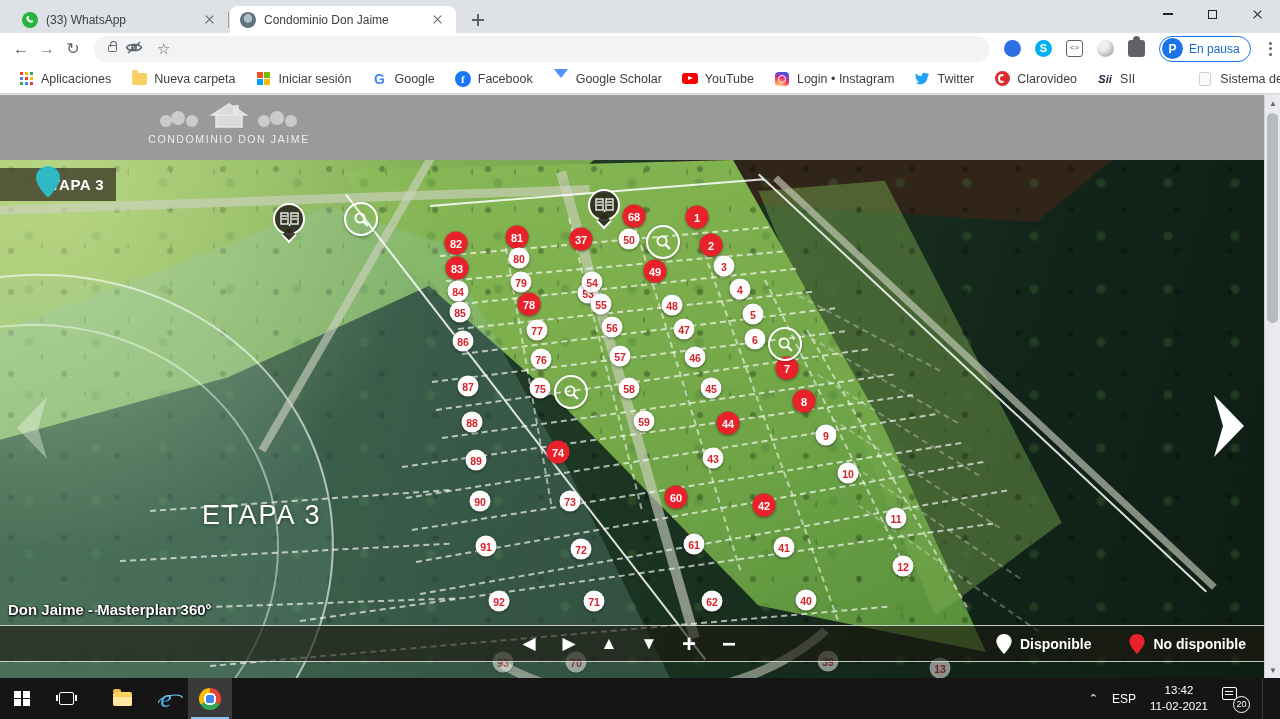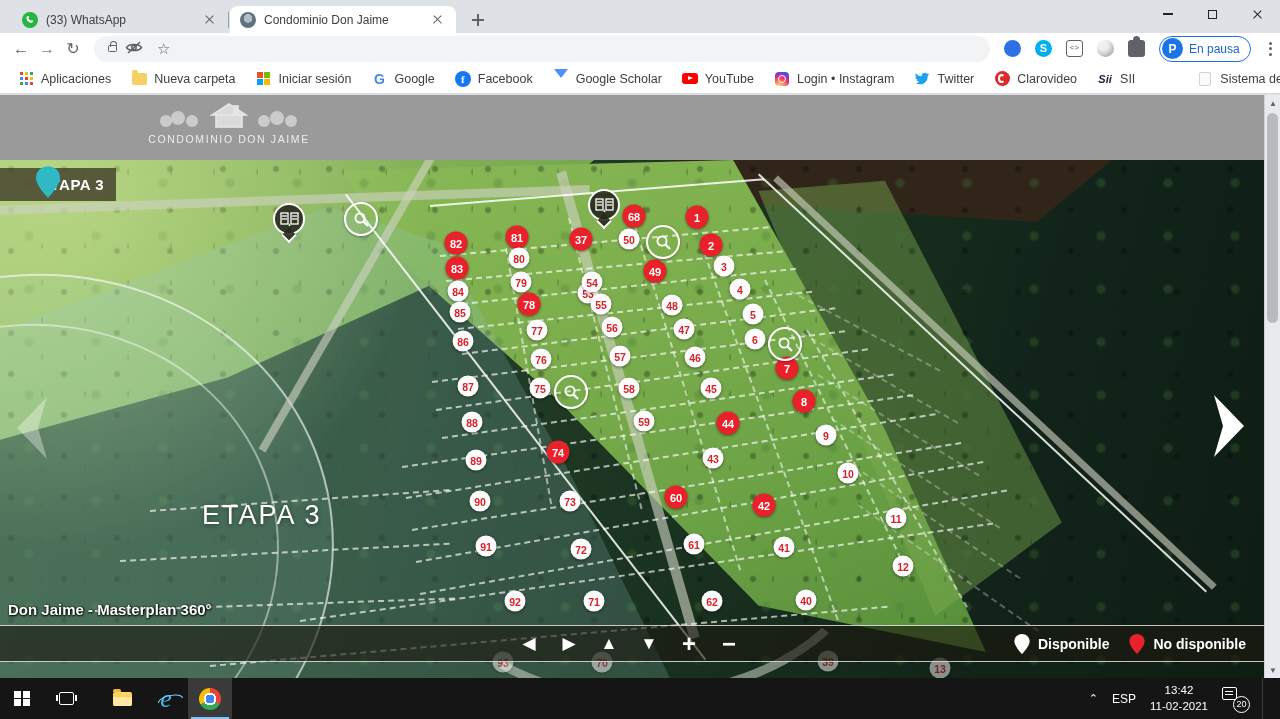--- a/index.html
+++ b/index.html
@@ -130,21 +130,21 @@
               text-shadow:0 1px 4px rgba(0,0,0,.45); }
   .caption { position:absolute; left:8px; top:601px; z-index:7; color:#fff; font-size:15px; font-weight:bold;
              text-shadow:0 1px 2px #000, 1px 0 2px #000; }
   .maptoolbar { position:absolute; left:0; top:625px; width:1264px; height:37px; background:rgba(28,24,15,.62); z-index:6;
                 border-top:1px solid rgba(255,255,255,.75); border-bottom:1px solid rgba(255,255,255,.75);
                 display:flex; align-items:center; }
   .controls { position:absolute; left:520px; display:flex; gap:22px; align-items:center; }
   .ctl { color:#fff; font-size:17px; width:18px; text-align:center; line-height:1; }
   .ctl.plus { font-size:24px; font-weight:bold; }
   .ctl.minus { font-size:24px; font-weight:bold; }
-  .legend { position:absolute; right:18px; display:flex; gap:20px; align-items:center; }
+  .legend { position:absolute; right:18px; display:flex; gap:38px; align-items:center; }
   .legitem { display:flex; gap:8px; align-items:center; }
   .legitem .lbl { color:#fff; font-size:14px; font-weight:bold; }
   .bigarrow { position:absolute; z-index:7; width:30px; height:62px; }
   .bigarrow.right { left:1214px; top:395px; background:#fff; clip-path:polygon(0 0,100% 50%,0 100%,30% 50%); }
   .bigarrow.left { left:17px; top:397px; background:rgba(255,255,255,.35); clip-path:polygon(100% 0,0 50%,100% 100%,70% 50%); }
 
   
   .scrollbar { position:absolute; left:1264px; top:95px; width:16px; height:583px; background:#e9eaed; border-left:1px solid #d0d3d6; z-index:25; }
   .sb-btn { width:16px; height:16px; display:flex; align-items:center; justify-content:center; color:#606469; font-size:8px; }
   .sb-thumb { position:absolute; left:2px; top:18px; width:11px; height:210px; background:#b7bbc0; border-radius:6px; }
@@ -462,27 +462,27 @@
       <div class="marker" style="left: 480px; top: 501px;">90</div>
       <div class="marker" style="left: 570px; top: 501px;">73</div>
       <div class="marker red" style="left: 676px; top: 497px;">60</div>
       <div class="marker red" style="left: 764px; top: 505px;">42</div>
       <div class="marker" style="left: 896px; top: 518px;">11</div>
       <div class="marker" style="left: 486px; top: 546px;">91</div>
       <div class="marker" style="left: 581px; top: 549px;">72</div>
       <div class="marker" style="left: 694px; top: 544px;">61</div>
       <div class="marker" style="left: 784px; top: 547px;">41</div>
       <div class="marker" style="left: 903px; top: 566px;">12</div>
-      <div class="marker" style="left: 515px; top: 601px; text-align: center;">92</div>
+      <div class="marker" style="left: 499px; top: 601px; text-align: center;">92</div>
       <div class="marker" style="left: 594px; top: 601px;">71</div>
       <div class="marker" style="left: 712px; top: 601px;">62</div>
       <div class="marker" style="left: 806px; top: 600px;">40</div>
       <div class="marker faded" style="left: 940px; top: 644px; margin-top: 24px;">13</div>
       <div class="marker faded" style="left: 503px; top: 662px;">93</div>
-      <div class="marker faded" style="left: 602px; top: 662px;">70</div>
+      <div class="marker faded" style="left: 576px; top: 662px;">70</div>
       <div class="marker faded" style="left: 736px; top: 688px; margin-top: 34px;">63</div>
       <div class="marker faded" style="left: 828px; top: 661px;">39</div>
       <div class="zicon" style="left: 361px; top: 219px;">
         <svg width="17" height="17" viewBox="0 0 17 17">
           <circle cx="7" cy="7" r="4.6" stroke="#fff" stroke-width="1.8" fill="none"></circle>
           <line x1="10.6" y1="10.6" x2="15" y2="15" stroke="#fff" stroke-width="2.2"></line>
         </svg>
       </div>
       <div class="zicon" style="left: 663px; top: 242px;">
         <svg width="17" height="17" viewBox="0 0 17 17">

